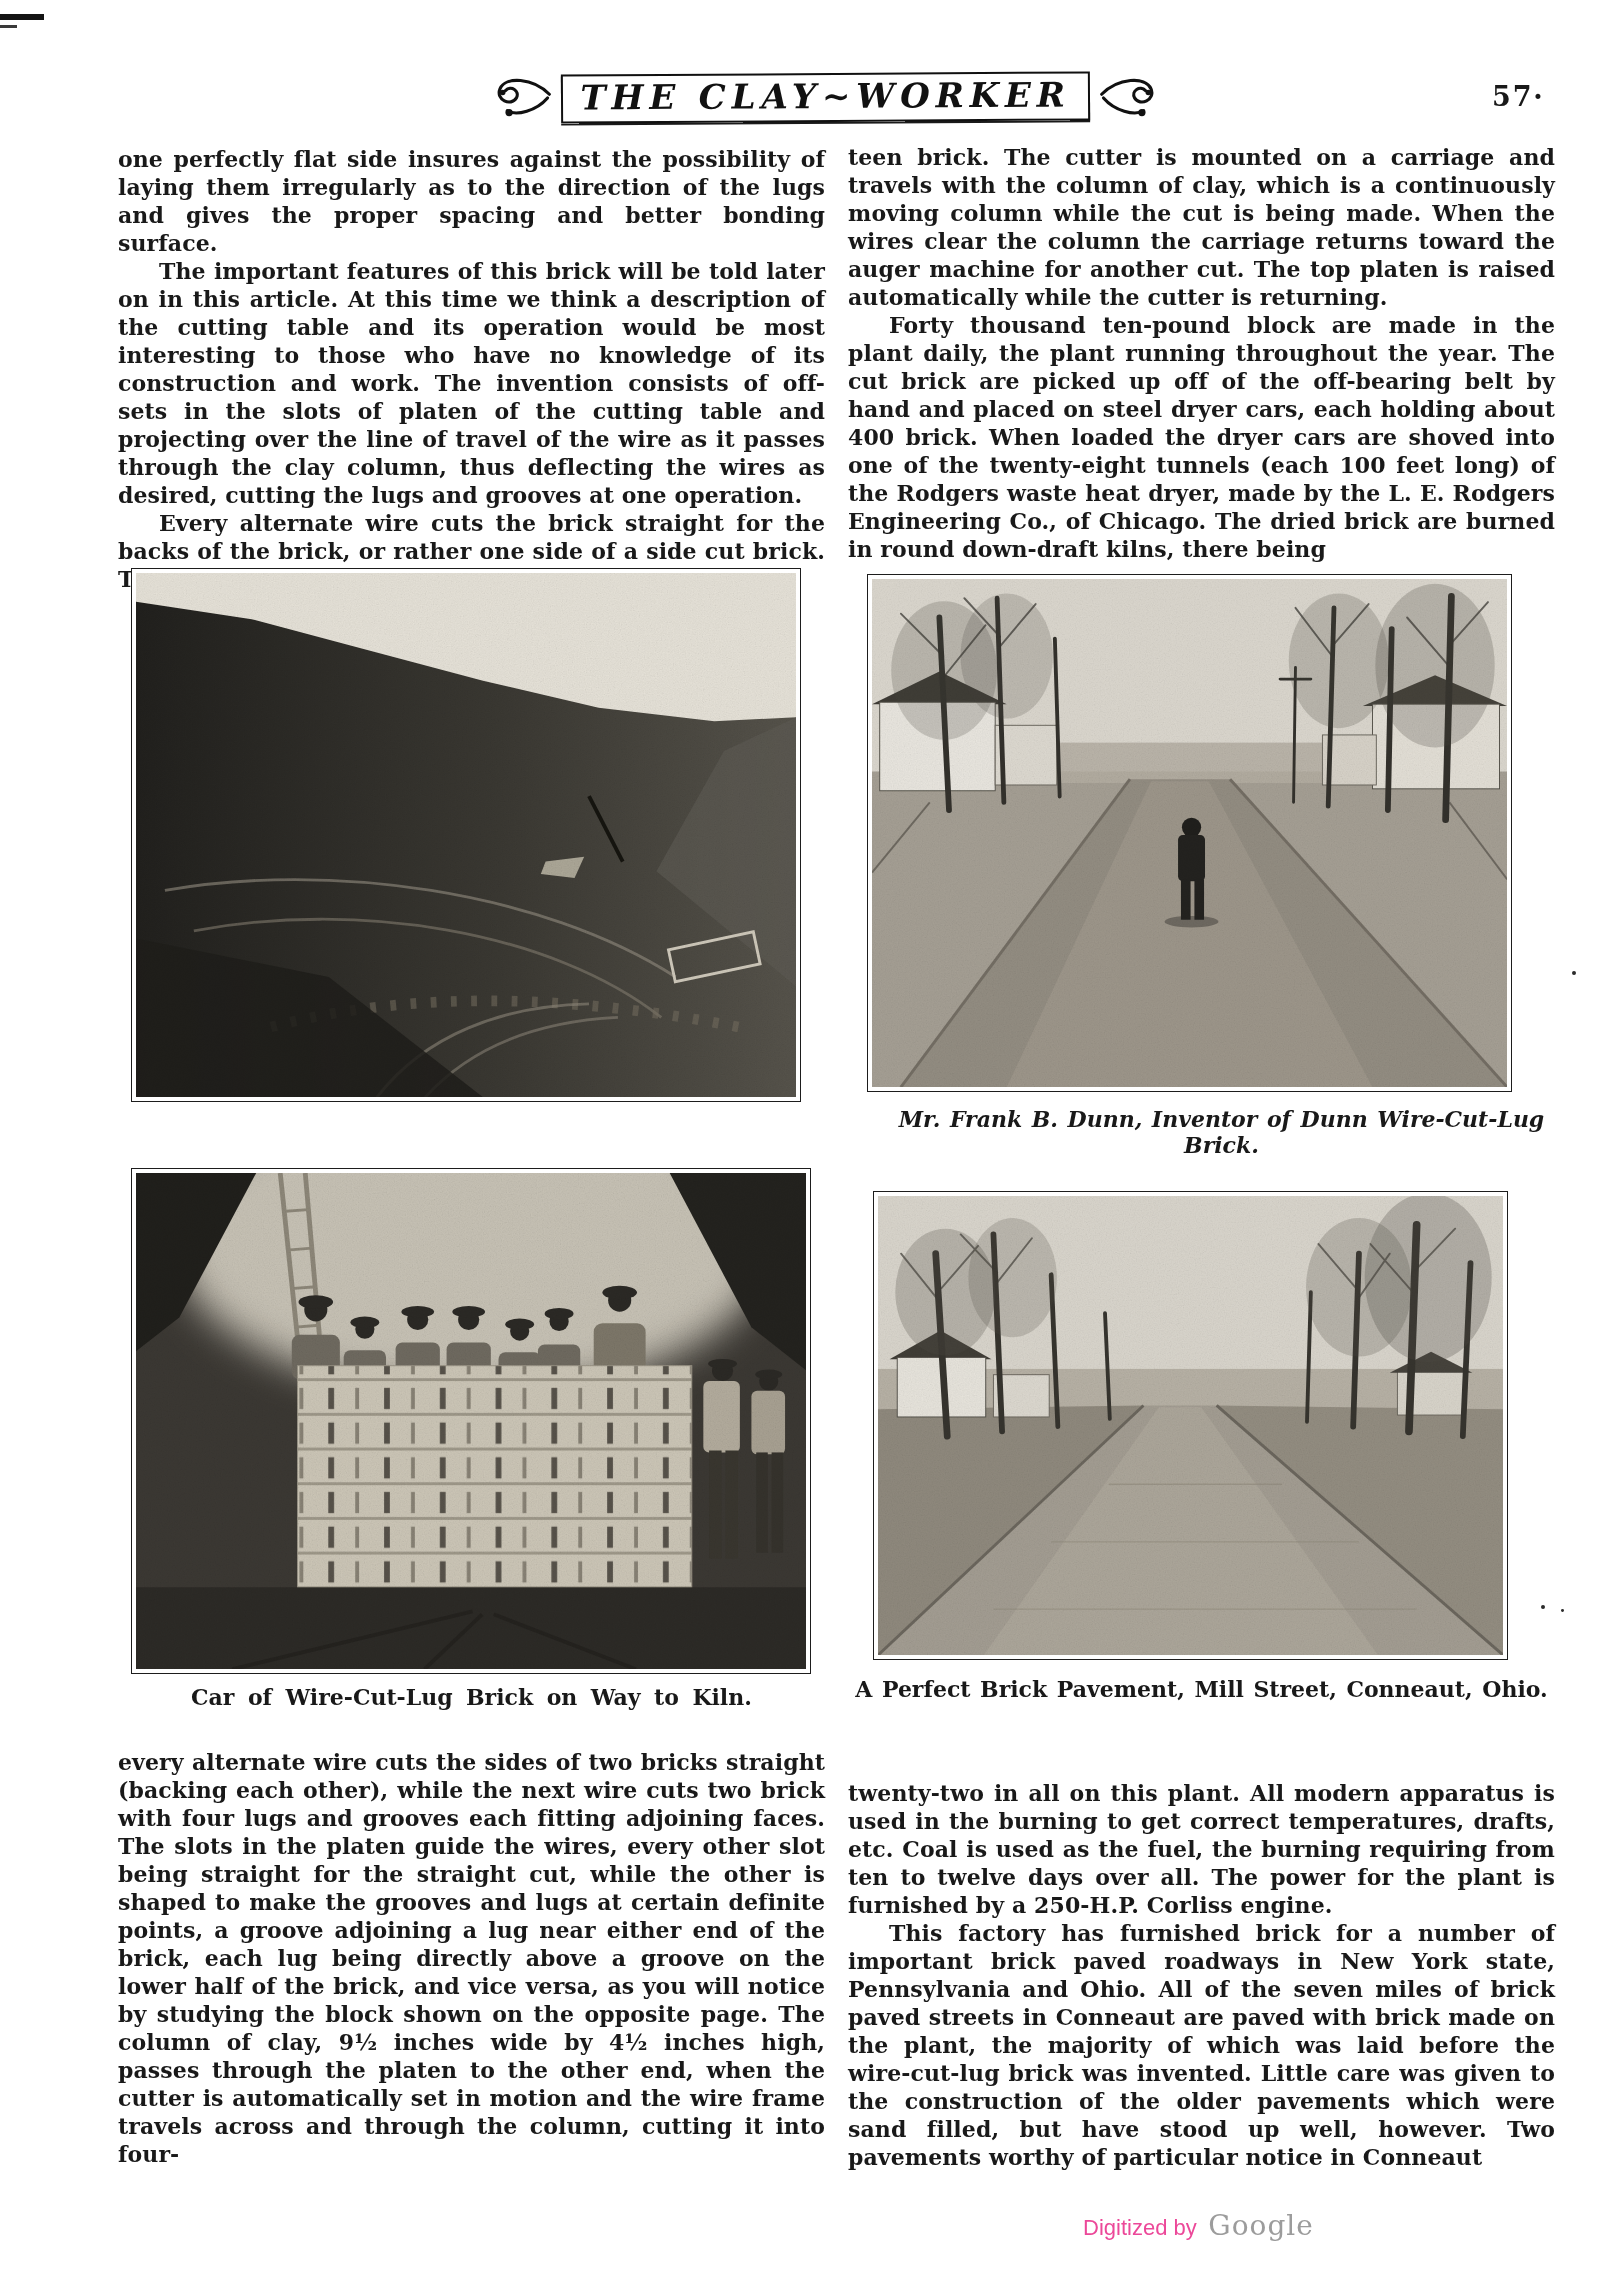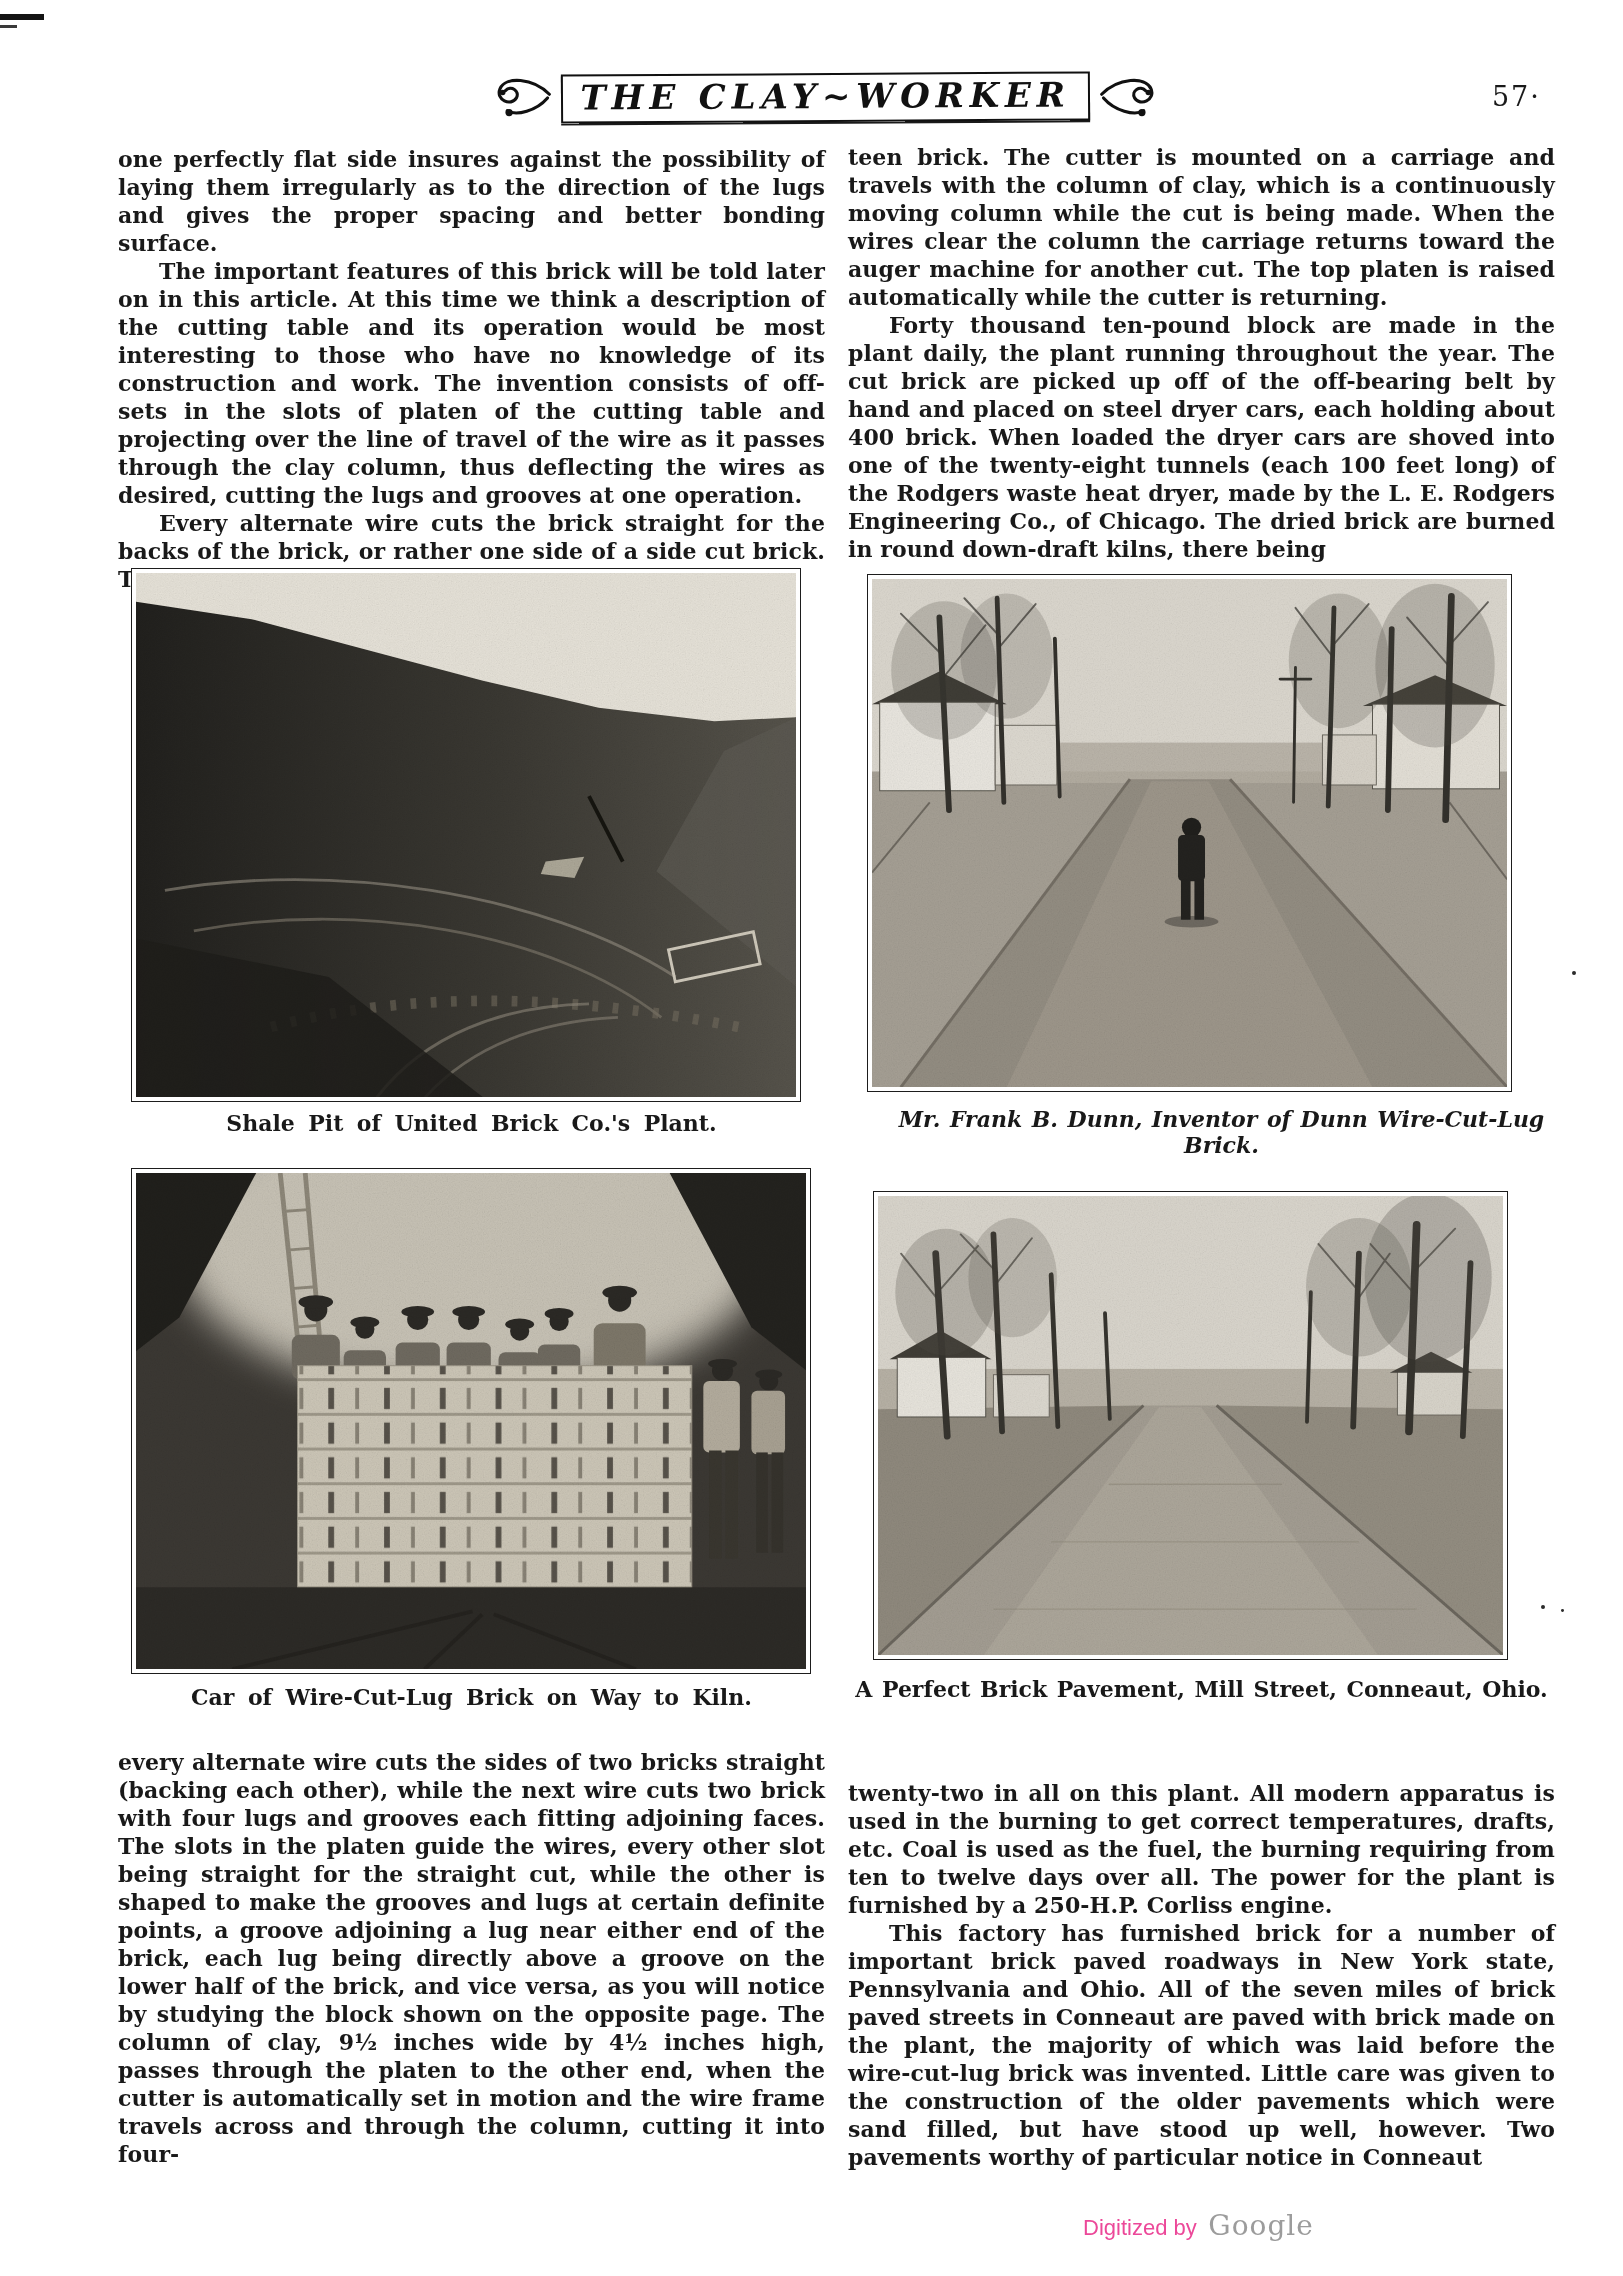--- a/index.html
+++ b/index.html
@@ -7,21 +7,21 @@
         font-family:"DejaVu Serif", serif;color:#191919;}
   
   .corner-mark{position:absolute;left:0;top:13.5px;width:44px;height:6.8px;background:#141414;}
   .corner-mark2{position:absolute;left:0;top:25px;width:17.4px;height:2.9px;background:#3a3a3a;}
   
   .masthead{position:absolute;left:489px;top:73px;display:flex;align-items:flex-start;gap:7.7px;}
   .mast-box{border:2.9px solid #101010;padding:1px 17.4px 3.9px 17.4px;transform:rotate(-0.35deg);
             box-shadow:0 1.9px 0 #1a1a1a;}
   .mast-title{font-style:italic;font-weight:700;font-size:34px;letter-spacing:5.8px;white-space:nowrap;color:#111;}
   .flourish{width:64px;height:48px;flex:0 0 auto;}
-  .page-number{position:absolute;left:1492px;top:81px;font-weight:400;font-size:27px;letter-spacing:1.9px;}
+  .page-number{position:absolute;left:1492px;top:81px;font-weight:700;font-size:27px;letter-spacing:1.9px;}
   
   .textcol{position:absolute;width:707px;text-align:justify;font-weight:700;
            font-size:22px;line-height:28px;letter-spacing:0.1px;}
   .para{margin:0;}
   .para.indent{text-indent:41px;}
   #col-left-top{left:118px;top:145px;}
   #col-right-top{left:848px;top:143px;}
   #col-left-bottom{left:118px;top:1748px;}
   #col-right-bottom{left:848px;top:1767px;margin-top:12px;}
   
@@ -115,21 +115,20 @@
       <path d="M140,472 C300,430 470,442 625,472" stroke="#776f60" stroke-width="11" stroke-dasharray="6 15" fill="none" opacity="0.55"></path>
       <path d="M250,545 C300,480 380,450 470,448" stroke="#8f897c" stroke-width="3" fill="none" opacity="0.6"></path>
       <path d="M300,545 C350,490 420,466 500,462" stroke="#8f897c" stroke-width="3" fill="none" opacity="0.55"></path>
       <rect x="555" y="382" width="90" height="34" fill="none" stroke="#cfc9bb" stroke-width="3" transform="rotate(-12 600 399)"></rect>
       <polygon points="425,300 465,295 455,317 420,313" fill="#b8b2a2" opacity="0.9"></polygon>
       <line x1="470" y1="232" x2="505" y2="300" stroke="#15140f" stroke-width="4"></line>
       <polygon points="0,380 200,420 360,545 0,545" fill="#1e1d1a" opacity="0.85"></polygon>
       <rect width="685" height="545" filter="url(#n1)" opacity="0.22" style="mix-blend-mode:multiply"></rect>
     </svg>
   </div>
-  <div id="cap1" class="caption">Shale Pit of United Brick Co.'s Plant.</div>
 
   <div id="fig2" class="figure">
     <svg viewBox="0 0 660 528" preserveAspectRatio="none">
       <defs>
           <filter id="n2">
             <feTurbulence type="fractalNoise" baseFrequency="0.8" numOctaves="2" seed="11"></feTurbulence>
             <feColorMatrix type="saturate" values="0"></feColorMatrix>
           </filter>
         </defs>
       <rect width="660" height="210" fill="#dbd7ce"></rect>

